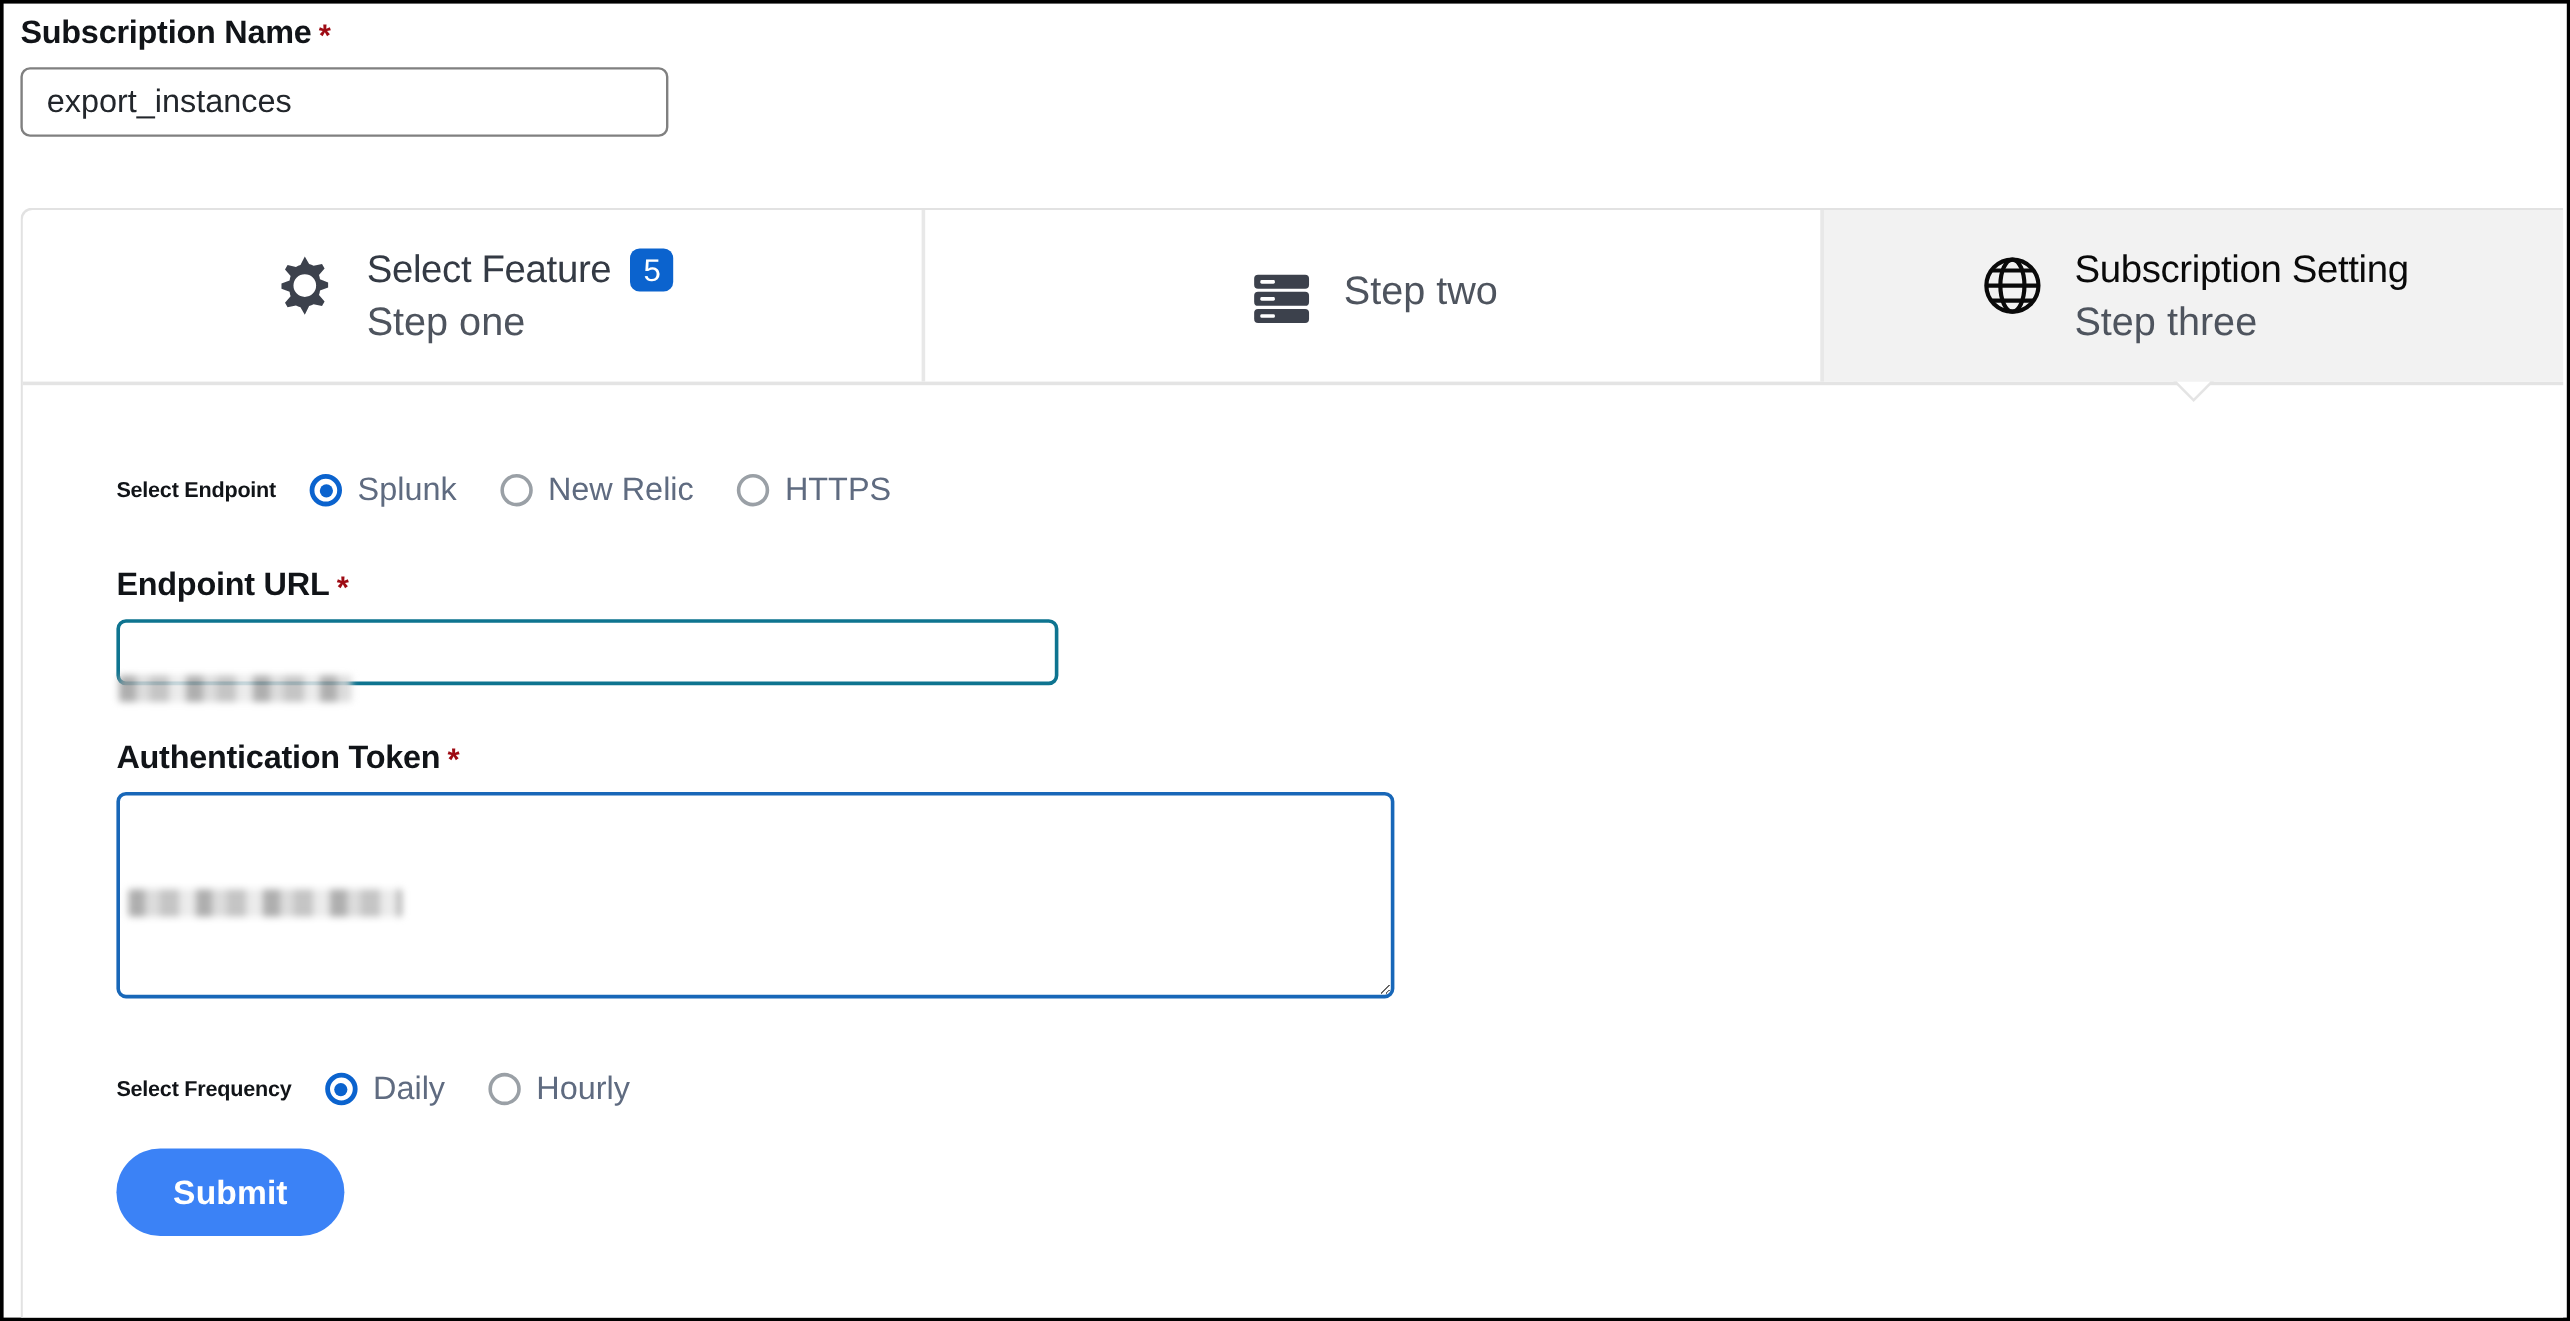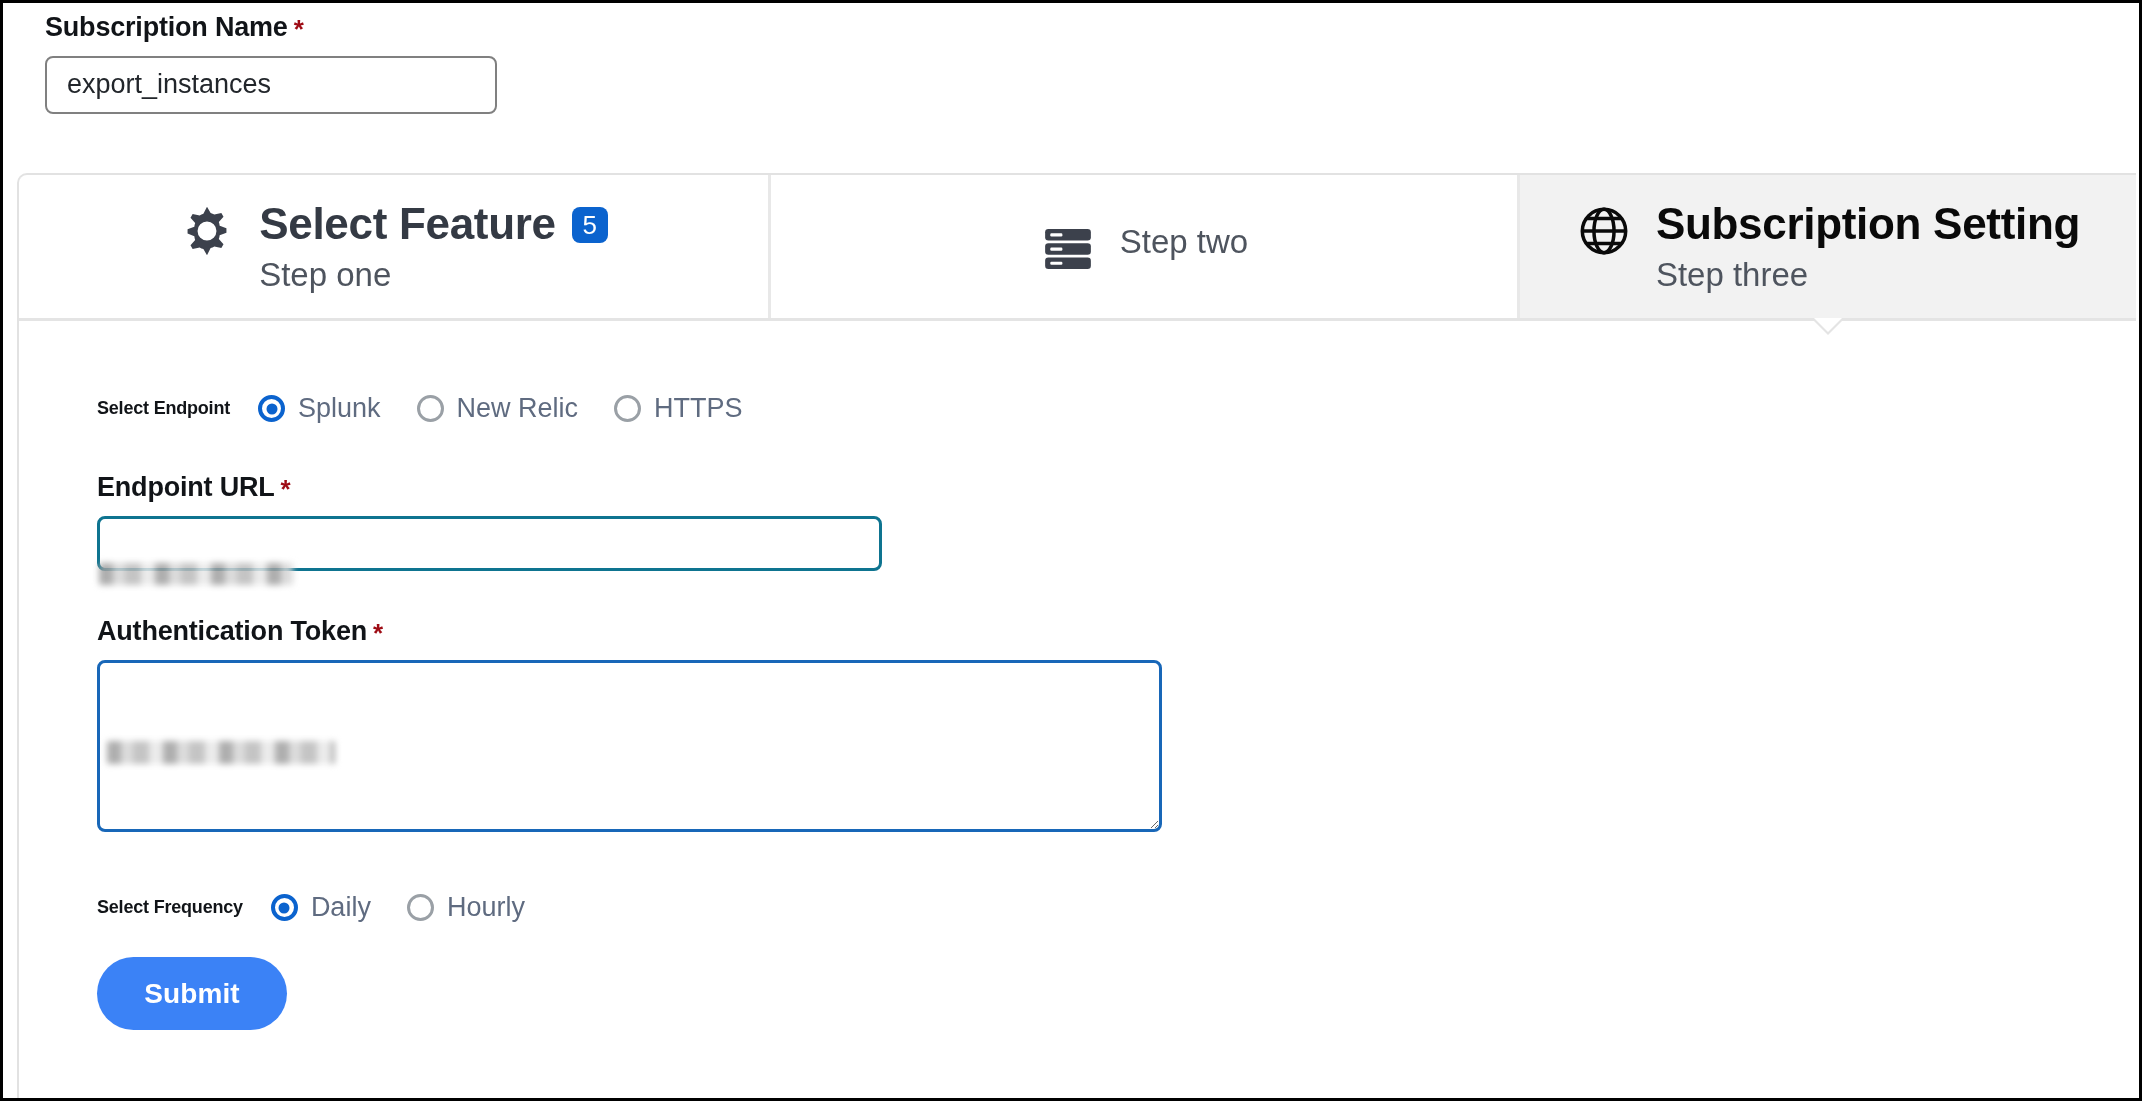--- a/index.html
+++ b/index.html
@@ -18,41 +18,40 @@
     height: 1101px;
     background: #ffffff;
     box-sizing: border-box;
     border: 3px solid #000000;
     overflow: hidden;
   }
 
   
   .top-section {
     padding: 10px 0 0 14px;
-    margin-left: 28px;
   }
   .field-label {
     font-size: 27px;
     font-weight: bold;
     color: #111418;
     letter-spacing: -0.2px;
     line-height: 1.1;
     white-space: nowrap;
   }
   .req-star {
     color: #9e0b14;
     font-size: 26px;
     font-weight: bold;
     margin-left: 6px;
     position: relative;
     top: 2px;
   }
   .name-input {
     margin-top: 13px;
-    width: 452px;
+    width: 540px;
     height: 58px;
     box-sizing: border-box;
     border: 2px solid #808080;
     border-radius: 8px;
     background: #ffffff;
     font-family: "Liberation Sans", sans-serif;
     font-size: 27px;
     color: #22262b;
     padding: 0 20px;
     outline: none;
@@ -106,22 +105,22 @@
     display: block;
   }
   .tab.t3 .tab-icon { color: #0a0a0a; }
   .tab-texts { display: block; }
   .tab-titlerow {
     display: flex;
     align-items: center;
     gap: 16px;
   }
   .tab-title {
-    font-size: 44px;
-    font-weight: bold;
+    font-size: 32px;
+    font-weight: normal;
     color: #343a44;
     letter-spacing: -0.3px;
     white-space: nowrap;
     line-height: 1.15;
   }
   .tab.t3 .tab-title { color: #0a0a0a; }
   .tab-badge {
     display: inline-flex;
     align-items: center;
     justify-content: center;

